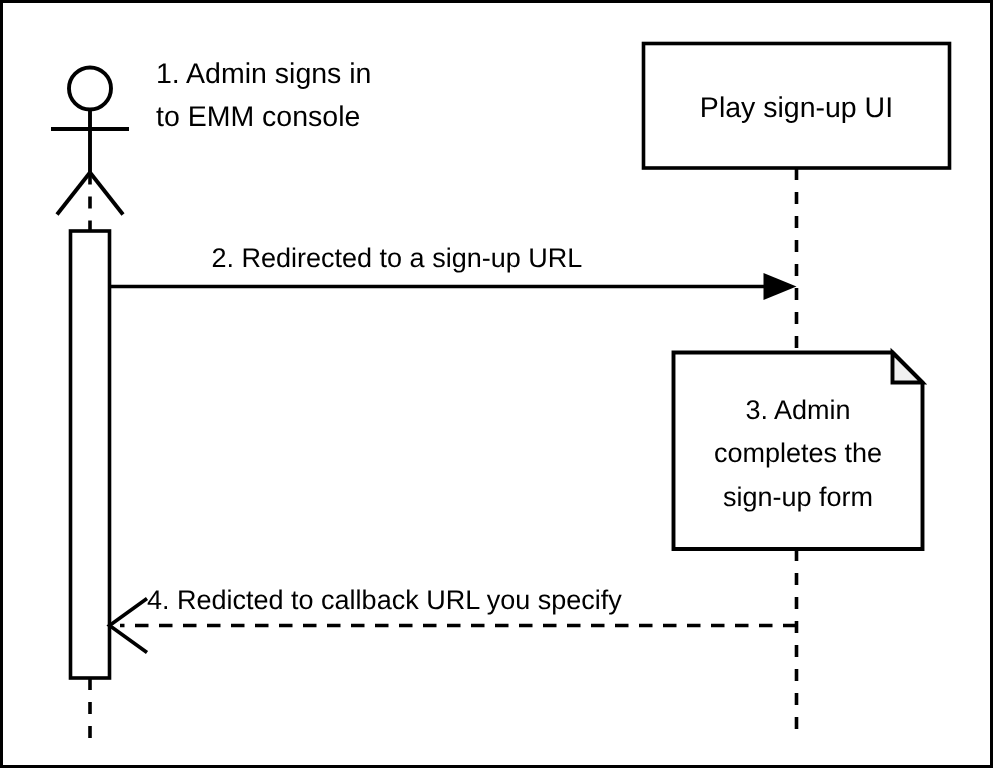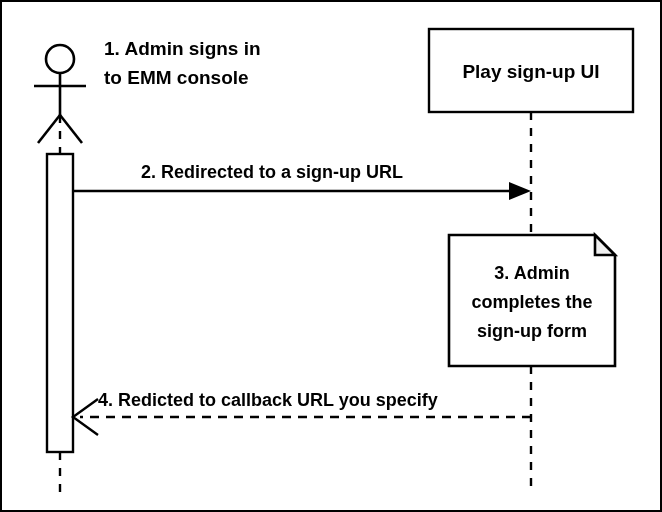--- a/index.html
+++ b/index.html
@@ -11,21 +11,20 @@
     font-family: "Liberation Sans", sans-serif;
   }
   #diagram-canvas {
     position: relative;
     width: 662px;
     height: 512px;
     background: #ffffff;
     box-sizing: border-box;
     border: 2px solid #000000;
     overflow: hidden;
-    font-weight: bold;
   }
   #diagram-svg {
     position: absolute;
     left: 0;
     top: 0;
     display: block;
   }
   text {
     font-family: "Liberation Sans", sans-serif;
     fill: #000000;

